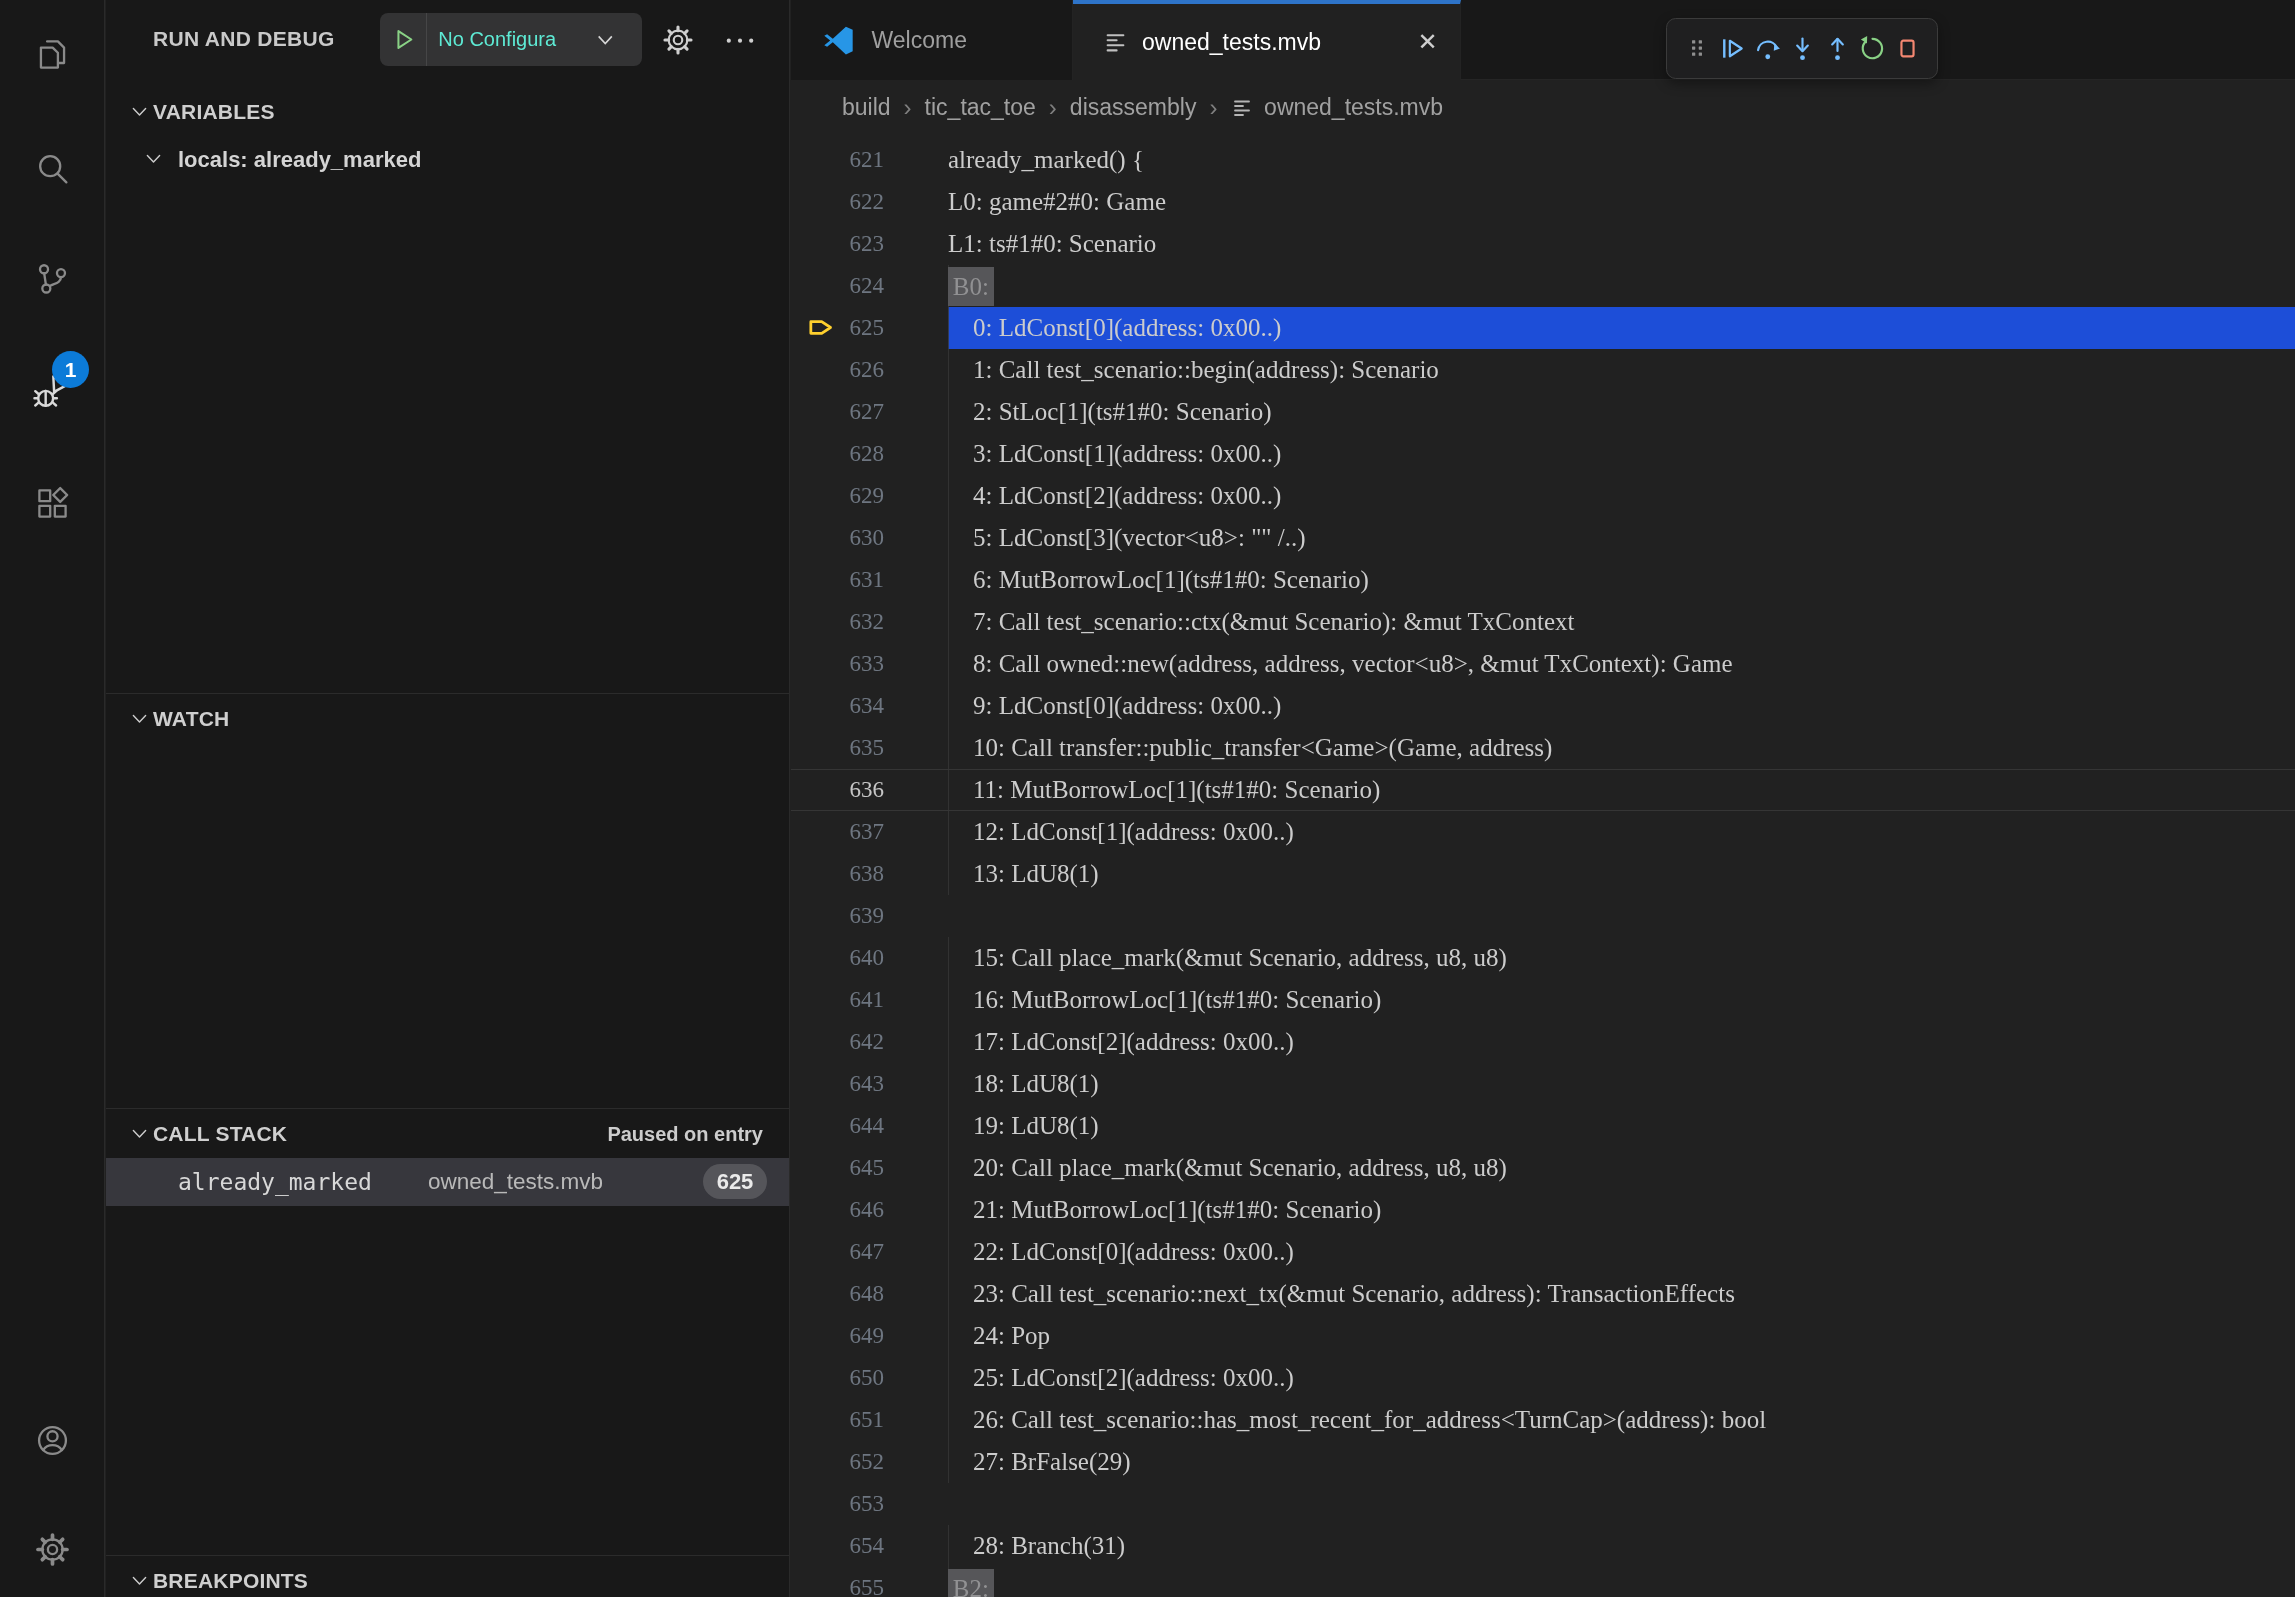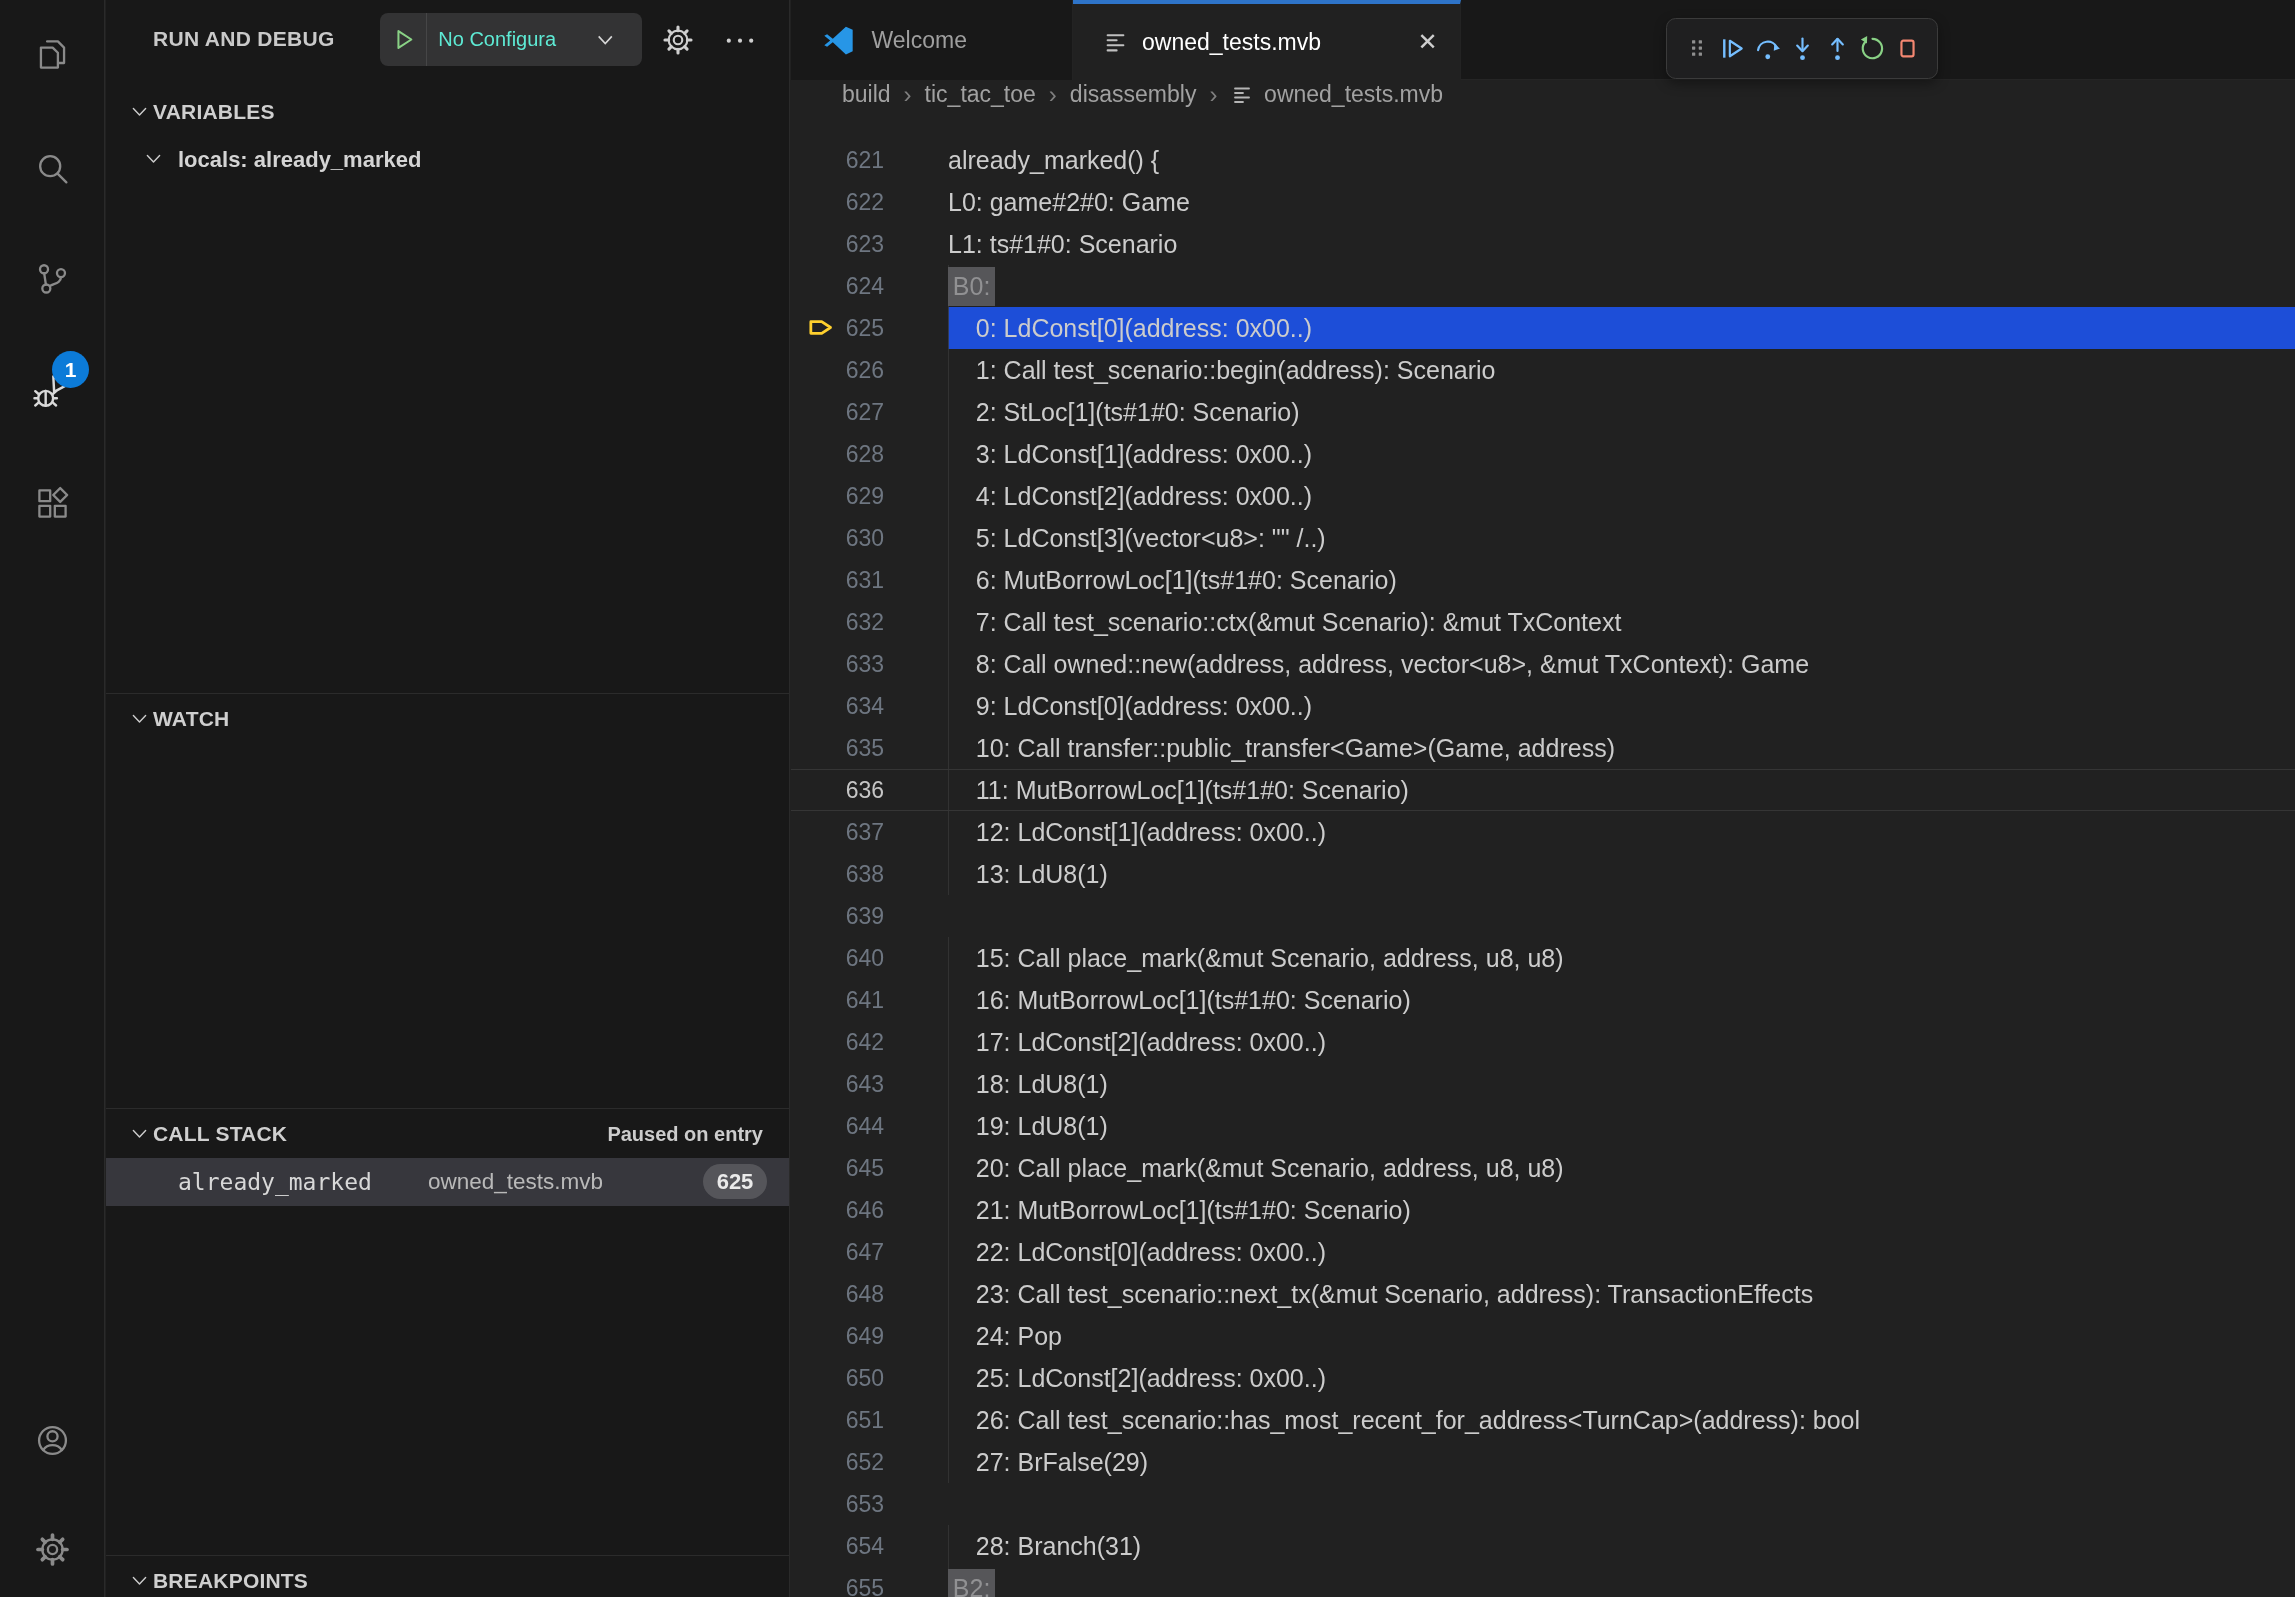--- a/index.html
+++ b/index.html
@@ -64,30 +64,30 @@
   .tab-active .tab-label { color:#ffffff; }
   .tab-close { margin-left:auto; font-size:24px; color:#cfcfcf; cursor:pointer; }
 
   .debug-toolbar { position:absolute; left:875px; top:17.7px; width:272px; height:61px;
                    background:#1f1f20; border:0.8px solid #3b3b3b; border-radius:9.7px;
                    box-shadow:0 4.8px 11.3px rgba(0,0,0,.35);
                    display:flex; align-items:center; justify-content:space-between; padding:0 13px; }
   .dt-btn { width:34px; height:34px; display:flex; align-items:center; justify-content:center; cursor:pointer; }
 
   .breadcrumbs { position:absolute; left:0; top:81px; right:0; height:53px;
-                 display:flex; align-items:flex-start; padding-left:51px; gap:13px;
+                 display:flex; align-items:center; padding-left:51px; gap:13px;
                  font-size:23px; color:#a1a1a1; }
   .bc-sep { color:#7f7f7f; font-size:24px; }
   .bc-item { cursor:pointer; white-space:nowrap; }
   .bc-file { display:flex; align-items:center; gap:9.7px; }
 
   
   .code { position:absolute; left:0; top:139px; right:0; bottom:0; }
   .code-row { position:relative; display:flex; height:42px; align-items:center;
-              font-family:Liberation Sans, sans-serif; }
+              font-family:Liberation Serif, serif; }
   .gutter { width:93px; text-align:right; font-size:23px; color:#6e7681; flex:0 0 93px; }
   .code-content { flex:1 1 auto; margin-left:64px; height:100%; display:flex; align-items:center;
                   font-size:25px; color:#cccccc; white-space:pre; }
   .code-row.guided .code-content { box-shadow:inset 0.8px 0 0 #383838; }
   .code-row.current .code-content { background:#1d4ed8; }
   .code-row.cursor { box-shadow:inset 0 0.8px 0 #3d3d3d, inset 0 -0.8px 0 #3d3d3d; }
   .code-row.cursor .gutter { color:#c6c6c6; }
   .label-chip { display:inline-block; background:#565659; color:#919193;
                 padding:0 4.8px; height:39px; line-height:39px; }
   .exec-arrow { position:absolute; left:15.3px; top:6.4px; }

